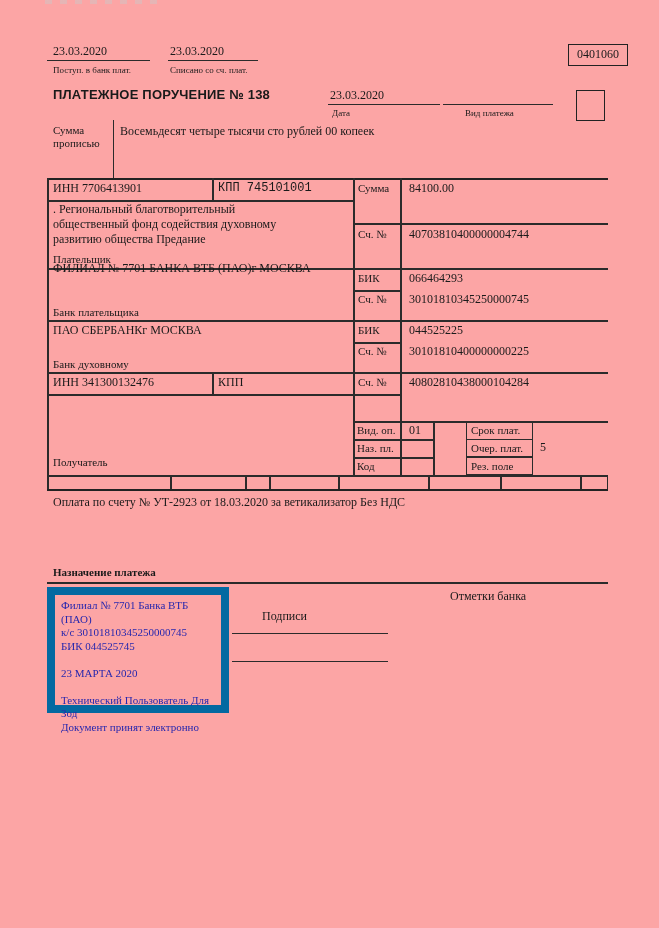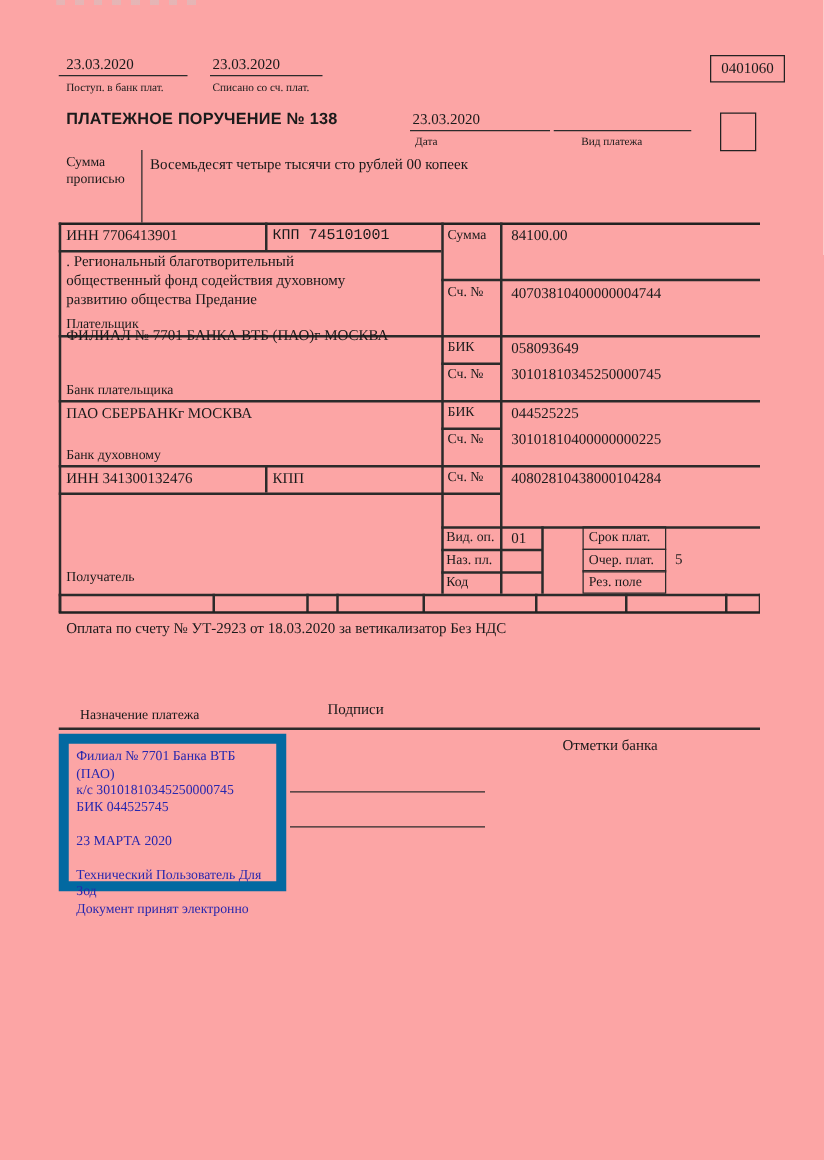--- a/index.html
+++ b/index.html
@@ -115,21 +115,21 @@
   <div class="abs t11" style="left:358px; top:182px;">Сумма</div>
   <div class="abs t12" style="left:409px; top:181px;">84100.00</div>
 
   <div class="abs t12" style="left:53px; top:202px; width:252px;">. Региональный благотворительный общественный фонд содействия духовному развитию общества Предание</div>
   <div class="abs t11" style="left:53px; top:253px;">Плательщик</div>
   <div class="abs t11" style="left:358px; top:228px;">Сч. №</div>
   <div class="abs t12" style="left:409px; top:227px;">40703810400000004744</div>
 
   <div class="abs t12" style="left:53px; top:261px;">ФИЛИАЛ № 7701 БАНКА ВТБ (ПАО)г МОСКВА</div>
   <div class="abs t11" style="left:358px; top:272px;">БИК</div>
-  <div class="abs t12" style="left:409px; top:271px;">058093649</div>
+  <div class="abs t12" style="left:409px; top:271px;">066464293</div>
   <div class="abs t11" style="left:358px; top:293px;">Сч. №</div>
   <div class="abs t12" style="left:409px; top:292px;">30101810345250000745</div>
   <div class="abs t11" style="left:53px; top:306px;">Банк плательщика</div>
 
   <div class="abs t12" style="left:53px; top:323px;">ПАО СБЕРБАНКг МОСКВА</div>
   <div class="abs t11" style="left:358px; top:324px;">БИК</div>
   <div class="abs t12" style="left:409px; top:323px;">044525225</div>
   <div class="abs t11" style="left:358px; top:345px;">Сч. №</div>
   <div class="abs t12" style="left:409px; top:344px;">30101810400000000225</div>
   <div class="abs t11" style="left:53px; top:358px;">Банк духовному</div>
@@ -143,33 +143,33 @@
   <div class="abs t12" style="left:409px; top:423px;">01</div>
   <div class="abs t11" style="left:471px; top:424px;">Срок плат.</div>
   <div class="abs t11" style="left:357px; top:442px;">Наз. пл.</div>
   <div class="abs t11" style="left:471px; top:442px;">Очер. плат.</div>
   <div class="abs t12" style="left:540px; top:440px;">5</div>
   <div class="abs t11" style="left:357px; top:460px;">Код</div>
   <div class="abs t11" style="left:471px; top:460px;">Рез. поле</div>
   <div class="abs t11" style="left:53px; top:456px;">Получатель</div>
 
   <div class="abs t12" style="left:53px; top:495px; width:540px;">Оплата по счету № УТ-2923 от 18.03.2020 за ветикализатор Без НДС</div>
-  <div class="abs t11" style="left:64px; top:566px;">Назначение платежа</div>
+  <div class="abs t11" style="left:53px; top:566px;font-weight:bold;">Назначение платежа</div>
   <div class="hline" style="left:47px; top:582px; width:561px;"></div>
 
   <div class="stamp-blue" style="left:47px; top:587px; width:182px; height:126px;">
     <div class="stamp-line">Филиал № 7701 Банка ВТБ (ПАО)</div>
     <div class="stamp-line">к/с 30101810345250000745</div>
     <div class="stamp-line">БИК 044525745</div>
     <div class="stamp-line"></div>
     <div class="stamp-line">23 МАРТА 2020</div>
     <div class="stamp-line"></div>
     <div class="stamp-line">Технический Пользователь Для Зод</div>
     <div class="stamp-line">Документ принят электронно</div>
   </div>
 
-  <div class="abs t12" style="left:262px; top:560px;">Подписи</div>
+  <div class="abs t12" style="left:262px; top:609px;">Подписи</div>
   <div class="hline thin" style="left:232px; top:633px; width:156px;"></div>
   <div class="hline thin" style="left:232px; top:661px; width:156px;"></div>
 
   <div class="abs t12" style="left:450px; top:589px;">Отметки банка</div>
 
 </div>
 
 </body></html>

